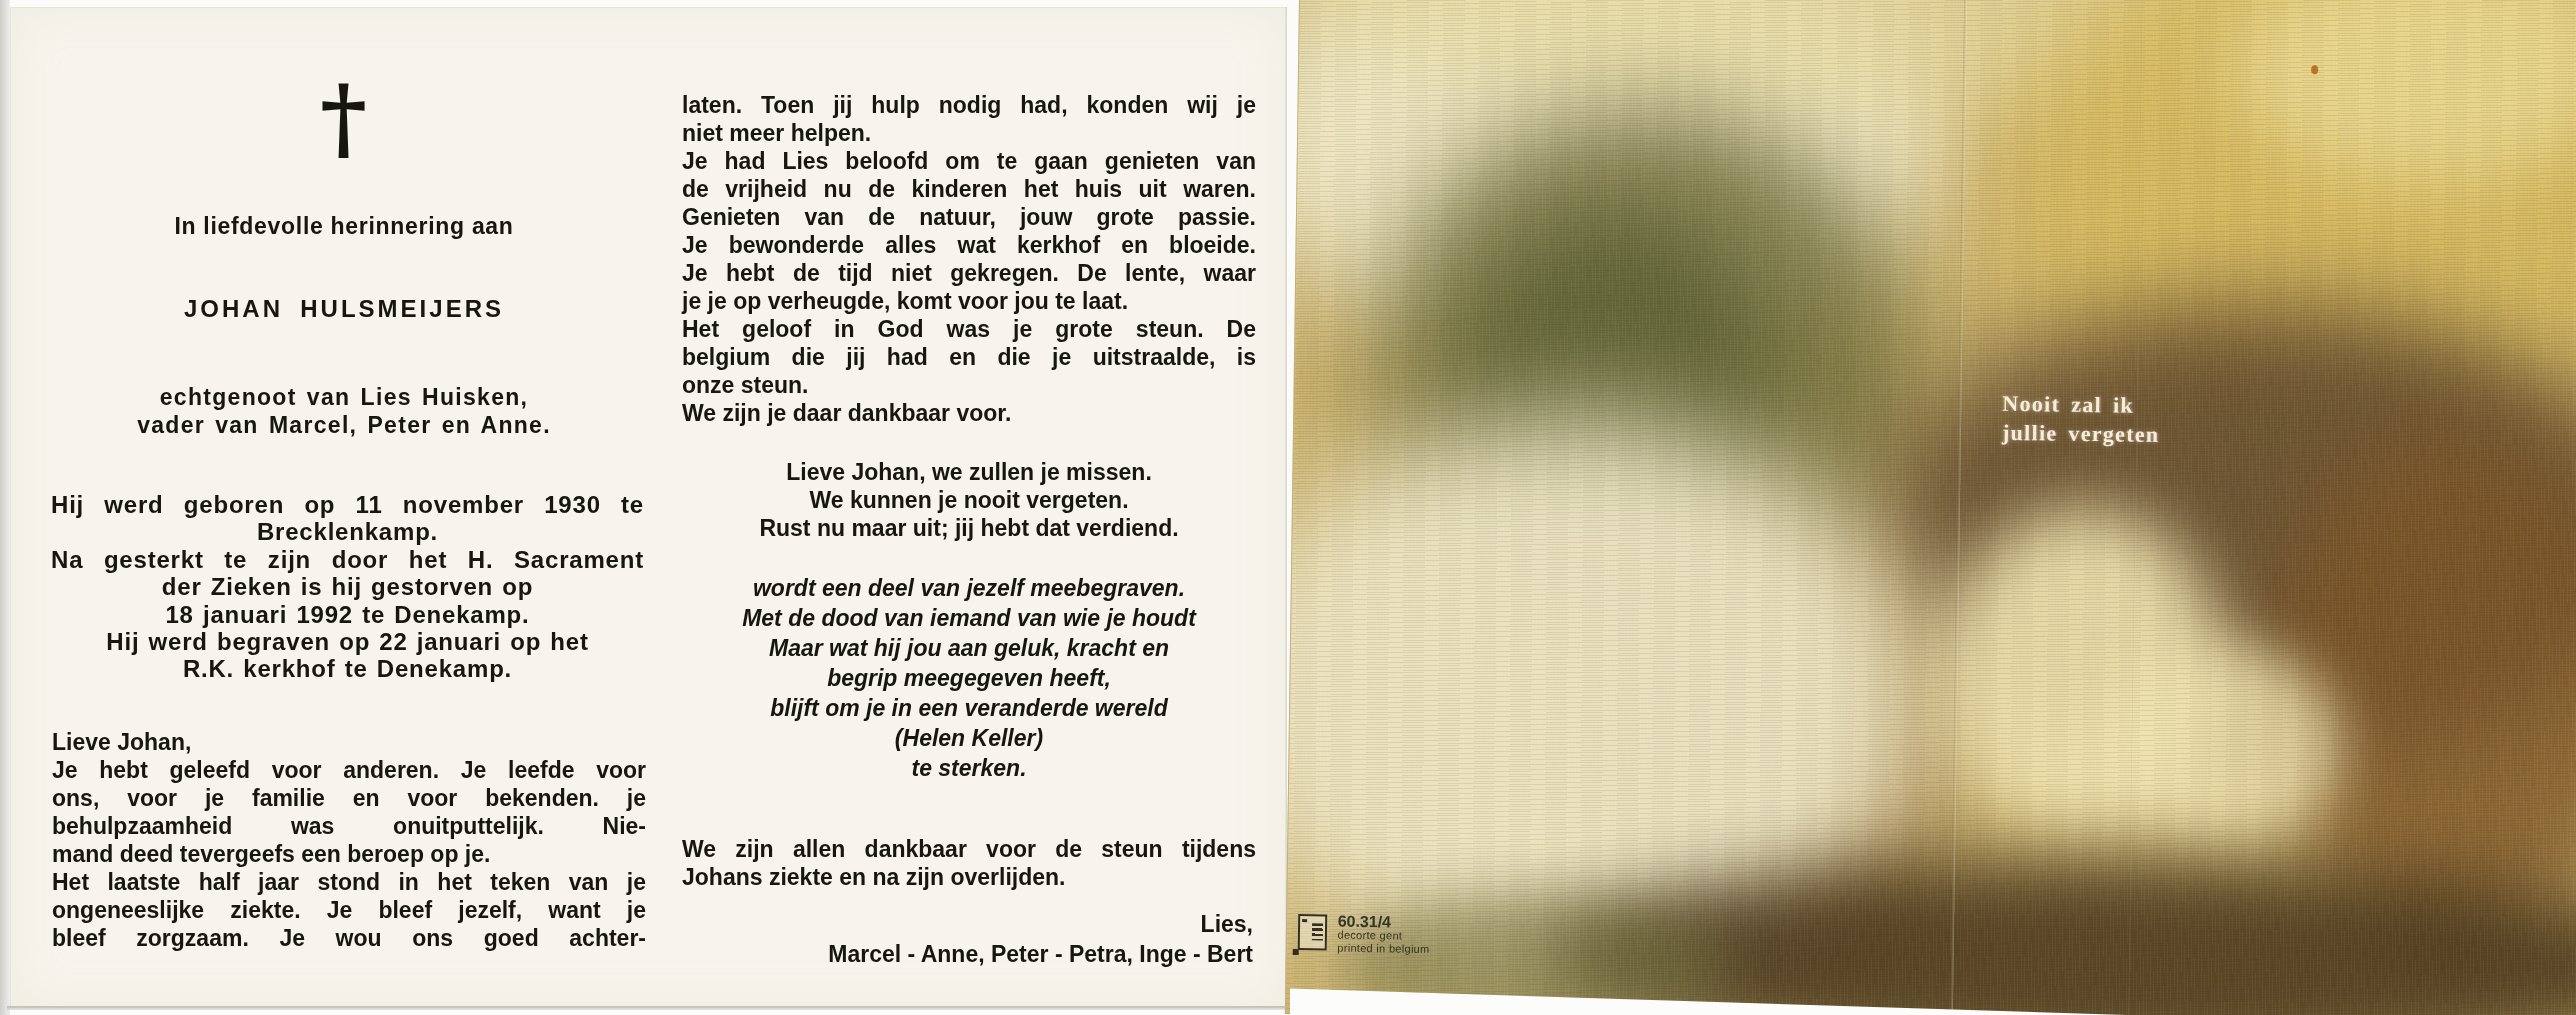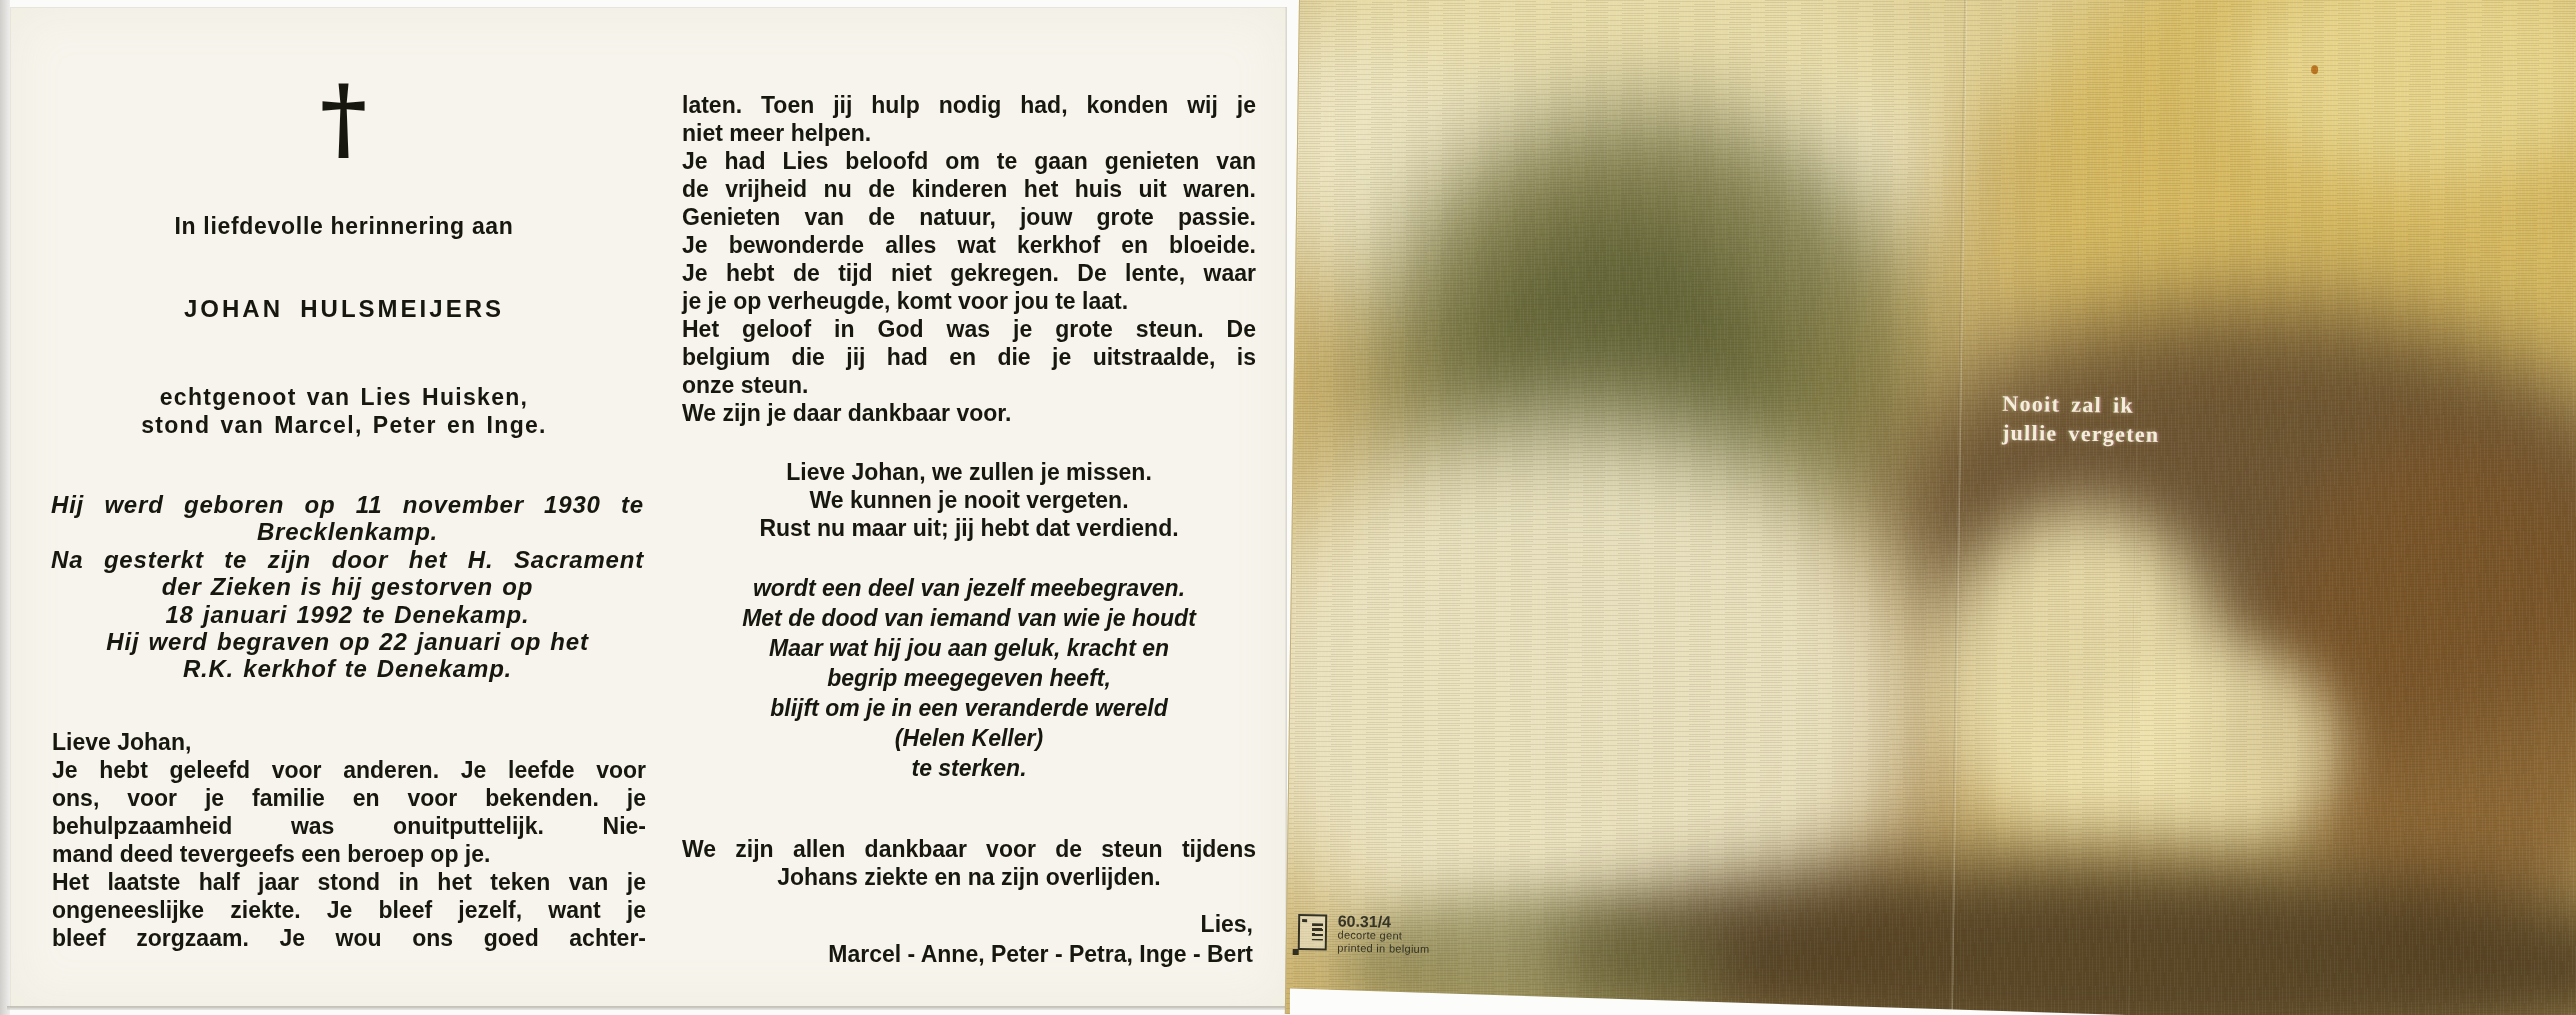--- a/index.html
+++ b/index.html
@@ -25,30 +25,30 @@
   .line{line-height:28px;height:28px;white-space:nowrap;overflow:visible;}
   .line.st{white-space:normal;text-align:justify;text-align-last:justify;}
   .center .line{text-align:center;}
   .mixed .line{text-align:center;}
   .cross{left:279px;top:71px;width:129px;text-align:center;
     font-family:"DejaVu Serif",serif;font-size:90px;line-height:93px;font-weight:700;}
   .intro{left:51px;top:212px;width:586px;letter-spacing:0.7px;}
   .name{left:51px;top:295px;width:586px;text-align:center;font-size:24px;
     letter-spacing:3px;word-spacing:7.6px;}
   .relation{left:51px;top:383px;width:586px;letter-spacing:1.3px;word-spacing:2.5px;}
-  .life{left:51px;top:491px;width:593px;font-style:italic;}
+  .life{left:51px;top:491px;width:593px;}
   .life .line{font-size:24px;letter-spacing:0.8px;word-spacing:1.7px;line-height:27.4px;height:27.4px;}
   .par1{left:52px;top:728px;width:594px;}
   .par2{left:682px;top:91px;width:574px;}
   .farewell{left:682px;top:458px;width:574px;}
   .farewell .line{line-height:28px;height:28px;}
   .quote{left:682px;top:573px;width:574px;font-style:italic;}
   .quote .line{line-height:30px;height:30px;}
   .thanks{left:682px;top:835px;width:574px;}
-  .thanks .line{line-height:28px;height:28px;text-align:center;}
+  .thanks .line{line-height:28px;height:28px;}
   .signature{left:745px;top:909px;width:508px;}
   .signature .line{line-height:30px;height:30px;text-align:right;}
 
   
   .photo{position:absolute;left:1292px;top:-13.5px;width:1297px;height:1036px;
     background:var(--c-base,#cdb470);overflow:hidden;
     transform:rotate(0.8deg);transform-origin:50% 50%;
     border-left:0.8px solid rgba(180,170,140,.45);}
   .blob{position:absolute;border-radius:50%;}
   .b-sky  {left:-5%;top:-8%; width:55%;height:45%;background:var(--c-mist_light);filter:blur(47px);opacity:.95;}
@@ -106,21 +106,21 @@
 
   <div class="textlayer">
 
     <div class="blk cross">†</div>
     <div class="blk intro center">
         <div class="line">In liefdevolle herinnering aan</div>
       </div>
     <div class="blk name">JOHAN HULSMEIJERS</div>
     <div class="blk relation center">
         <div class="line">echtgenoot van Lies Huisken,</div>
-        <div class="line">stond van Marcel, Peter en Inge.</div>
+        <div class="line">vader van Marcel, Peter en Anne.</div>
       </div>
     <div class="blk life mixed">
         <div class="line st">Hij werd geboren op 11 november 1930 te</div>
         <div class="line">Brecklenkamp.</div>
         <div class="line st">Na gesterkt te zijn door het H. Sacrament</div>
         <div class="line">der Zieken is hij gestorven op</div>
         <div class="line">18 januari 1992 te Denekamp.</div>
         <div class="line">Hij werd begraven op 22 januari op het</div>
         <div class="line">R.K. kerkhof te Denekamp.</div>
       </div>

